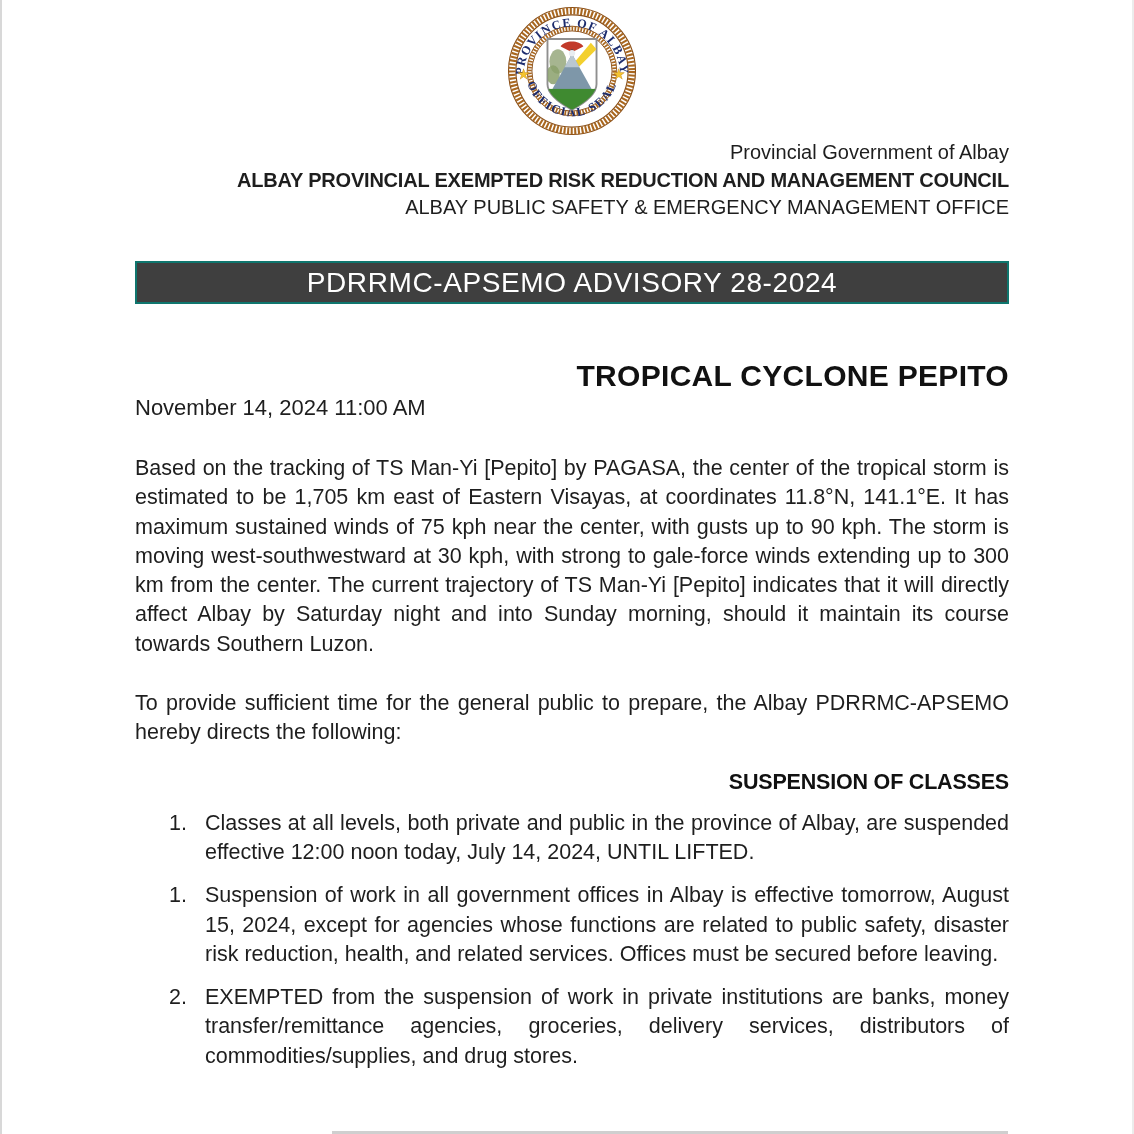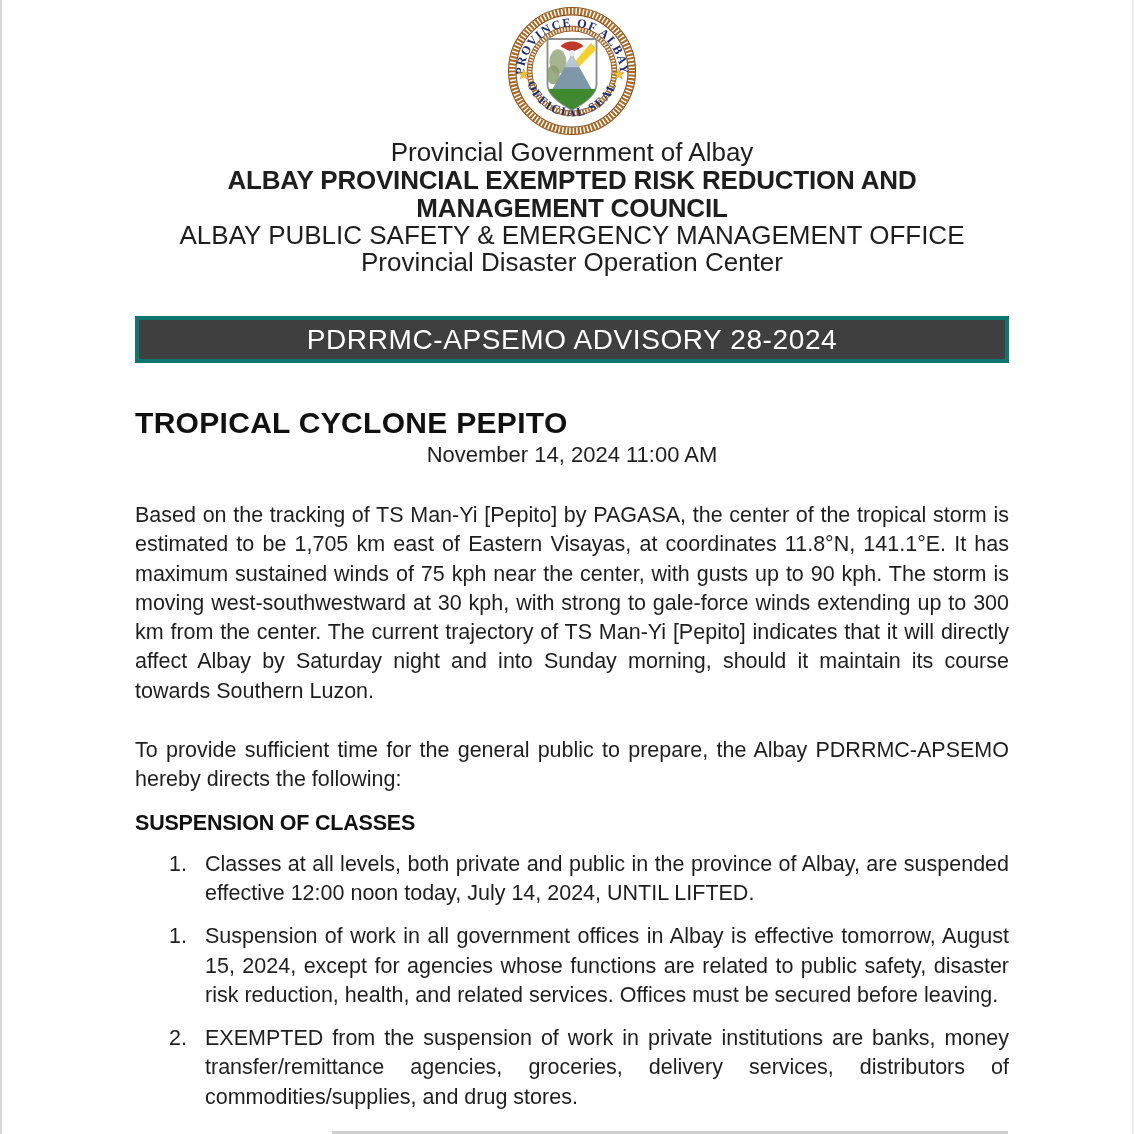--- a/index.html
+++ b/index.html
@@ -17,48 +17,48 @@
   }
   .right-edge {
     position: absolute; right: 0; top: 0; width: 2px; height: 100%;
     background: #ececec;
   }
   .doc { padding: 5px 125px 0 135px; }
 
   .seal-wrap { text-align: center; height: 134px; }
   .seal-wrap svg { width: 140px; height: 132px; }
 
-  .org-line { text-align: center; font-size: 26px; line-height: 27px; }
+  .org-line { text-align: right; font-size: 20px; line-height: 27px; }
   .org-line.bold { font-weight: bold; line-height: 28px; letter-spacing: -0.2px; }
 
   .banner {
     margin-top: 40px;
     background: #3f3f3f;
-    border: 4px solid #0f766e;
+    border: 2px solid #0f766e;
     height: 39px;
     display: flex; align-items: center; justify-content: center;
     color: #ffffff; font-size: 28px; letter-spacing: 0.6px;
   }
 
   .title {
-    margin-top: 44px; text-align: left;
+    margin-top: 56px; text-align: right;
     font-size: 30px; font-weight: bold; letter-spacing: 0.3px; line-height: 32px;
     color: #111111;
   }
-  .date { text-align: center; font-size: 22px; line-height: 28px; margin-top: 2px; }
+  .date { font-size: 22px; line-height: 28px; margin-top: 2px; }
 
   .para {
     font-size: 21.5px; line-height: 29.3px;
     text-align: justify; margin-top: 32px;
   }
   .para.second { margin-top: 30px; }
 
   .section-heading {
-    font-size: 21.5px; font-weight: bold; margin-top: 16px;
-    letter-spacing: -0.2px; color: #111111;
+    font-size: 21.5px; font-weight: bold; margin-top: 22px;
+    letter-spacing: -0.2px; color: #111111; text-align: right;
   }
   .list { margin-top: 14px; }
   .list-item {
     position: relative; margin-left: 70px; margin-top: 14px;
     text-align: justify; font-size: 21.5px; line-height: 29.3px;
   }
   .list-item.first { margin-top: 0; }
   .num { position: absolute; left: -36px; }
 
   .cutoff {
@@ -118,21 +118,20 @@
         <circle cx="70" cy="51" r="3.4" fill="#e8edf1"></circle>
 
         <rect x="44" y="89" width="52" height="24" fill="#3f8a30"></rect>
       </g>
     </svg>
   </div>
 
   <div class="org-line">Provincial Government of Albay</div>
   <div class="org-line bold">ALBAY PROVINCIAL EXEMPTED RISK REDUCTION AND MANAGEMENT COUNCIL</div>
   <div class="org-line">ALBAY PUBLIC SAFETY &amp; EMERGENCY MANAGEMENT OFFICE</div>
-  <div class="org-line">Provincial Disaster Operation Center</div>
 
   <div class="banner">
     <span>PDRRMC-APSEMO ADVISORY 28-2024</span>
   </div>
 
   <div class="title">TROPICAL CYCLONE PEPITO</div>
   <div class="date">November 14, 2024 11:00 AM</div>
 
   <div class="para">Based on the tracking of TS Man-Yi [Pepito] by PAGASA, the center of the tropical storm is estimated to be 1,705 km east of Eastern Visayas, at coordinates 11.8°N, 141.1°E. It has maximum sustained winds of 75 kph near the center, with gusts up to 90 kph. The storm is moving west-southwestward at 30 kph, with strong to gale-force winds extending up to 300 km from the center. The current trajectory of TS Man-Yi [Pepito] indicates that it will directly affect Albay by Saturday night and into Sunday morning, should it maintain its course towards Southern Luzon.</div>
   <div class="para second">To provide sufficient time for the general public to prepare, the Albay PDRRMC-APSEMO hereby directs the following:</div>

